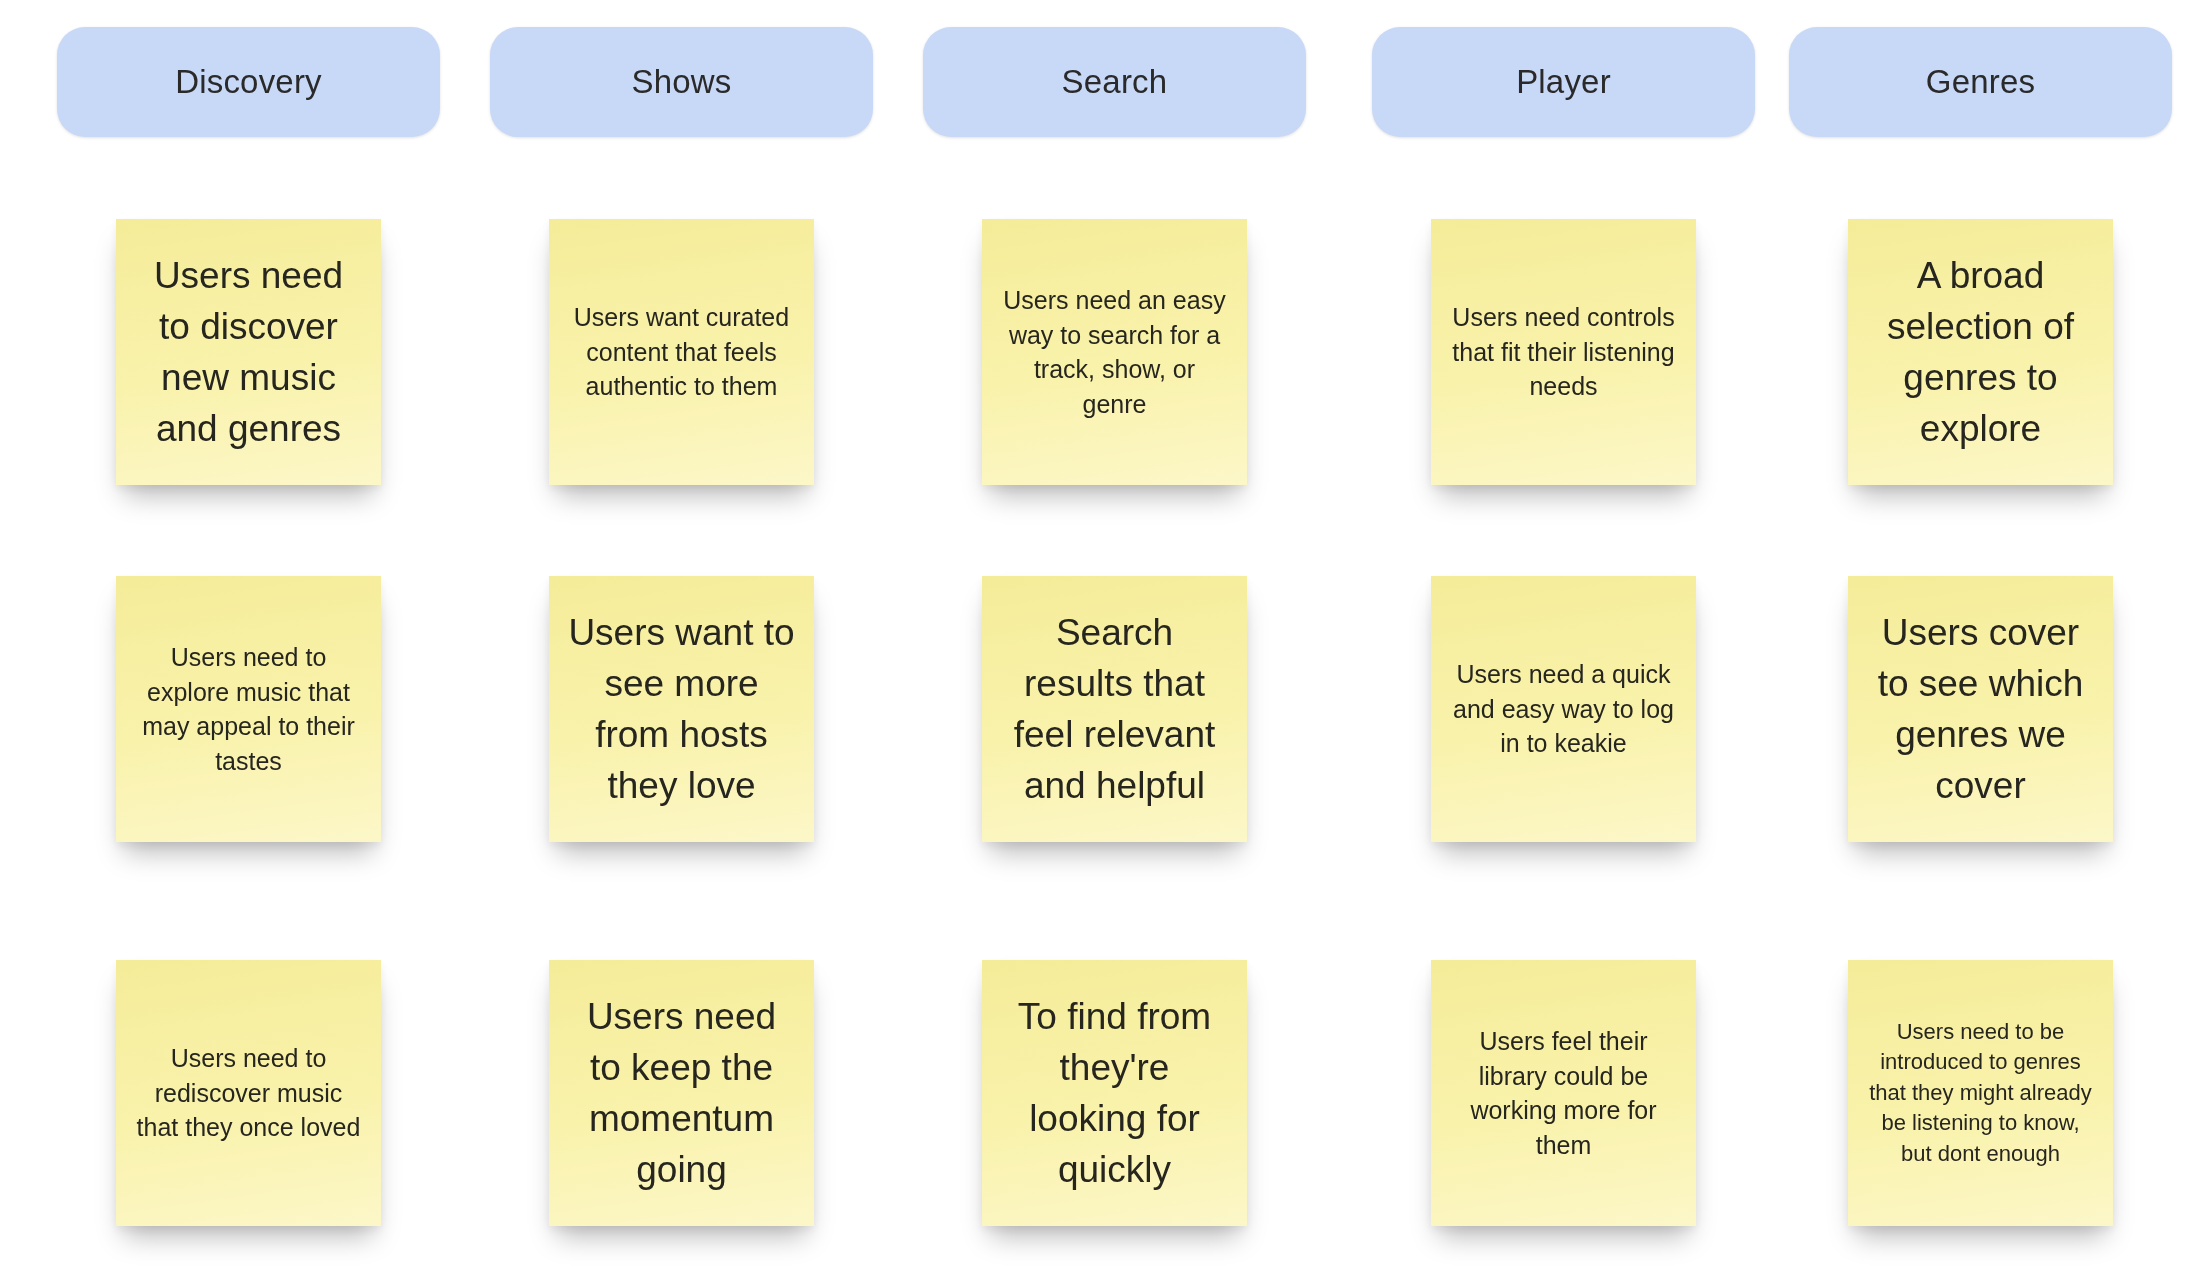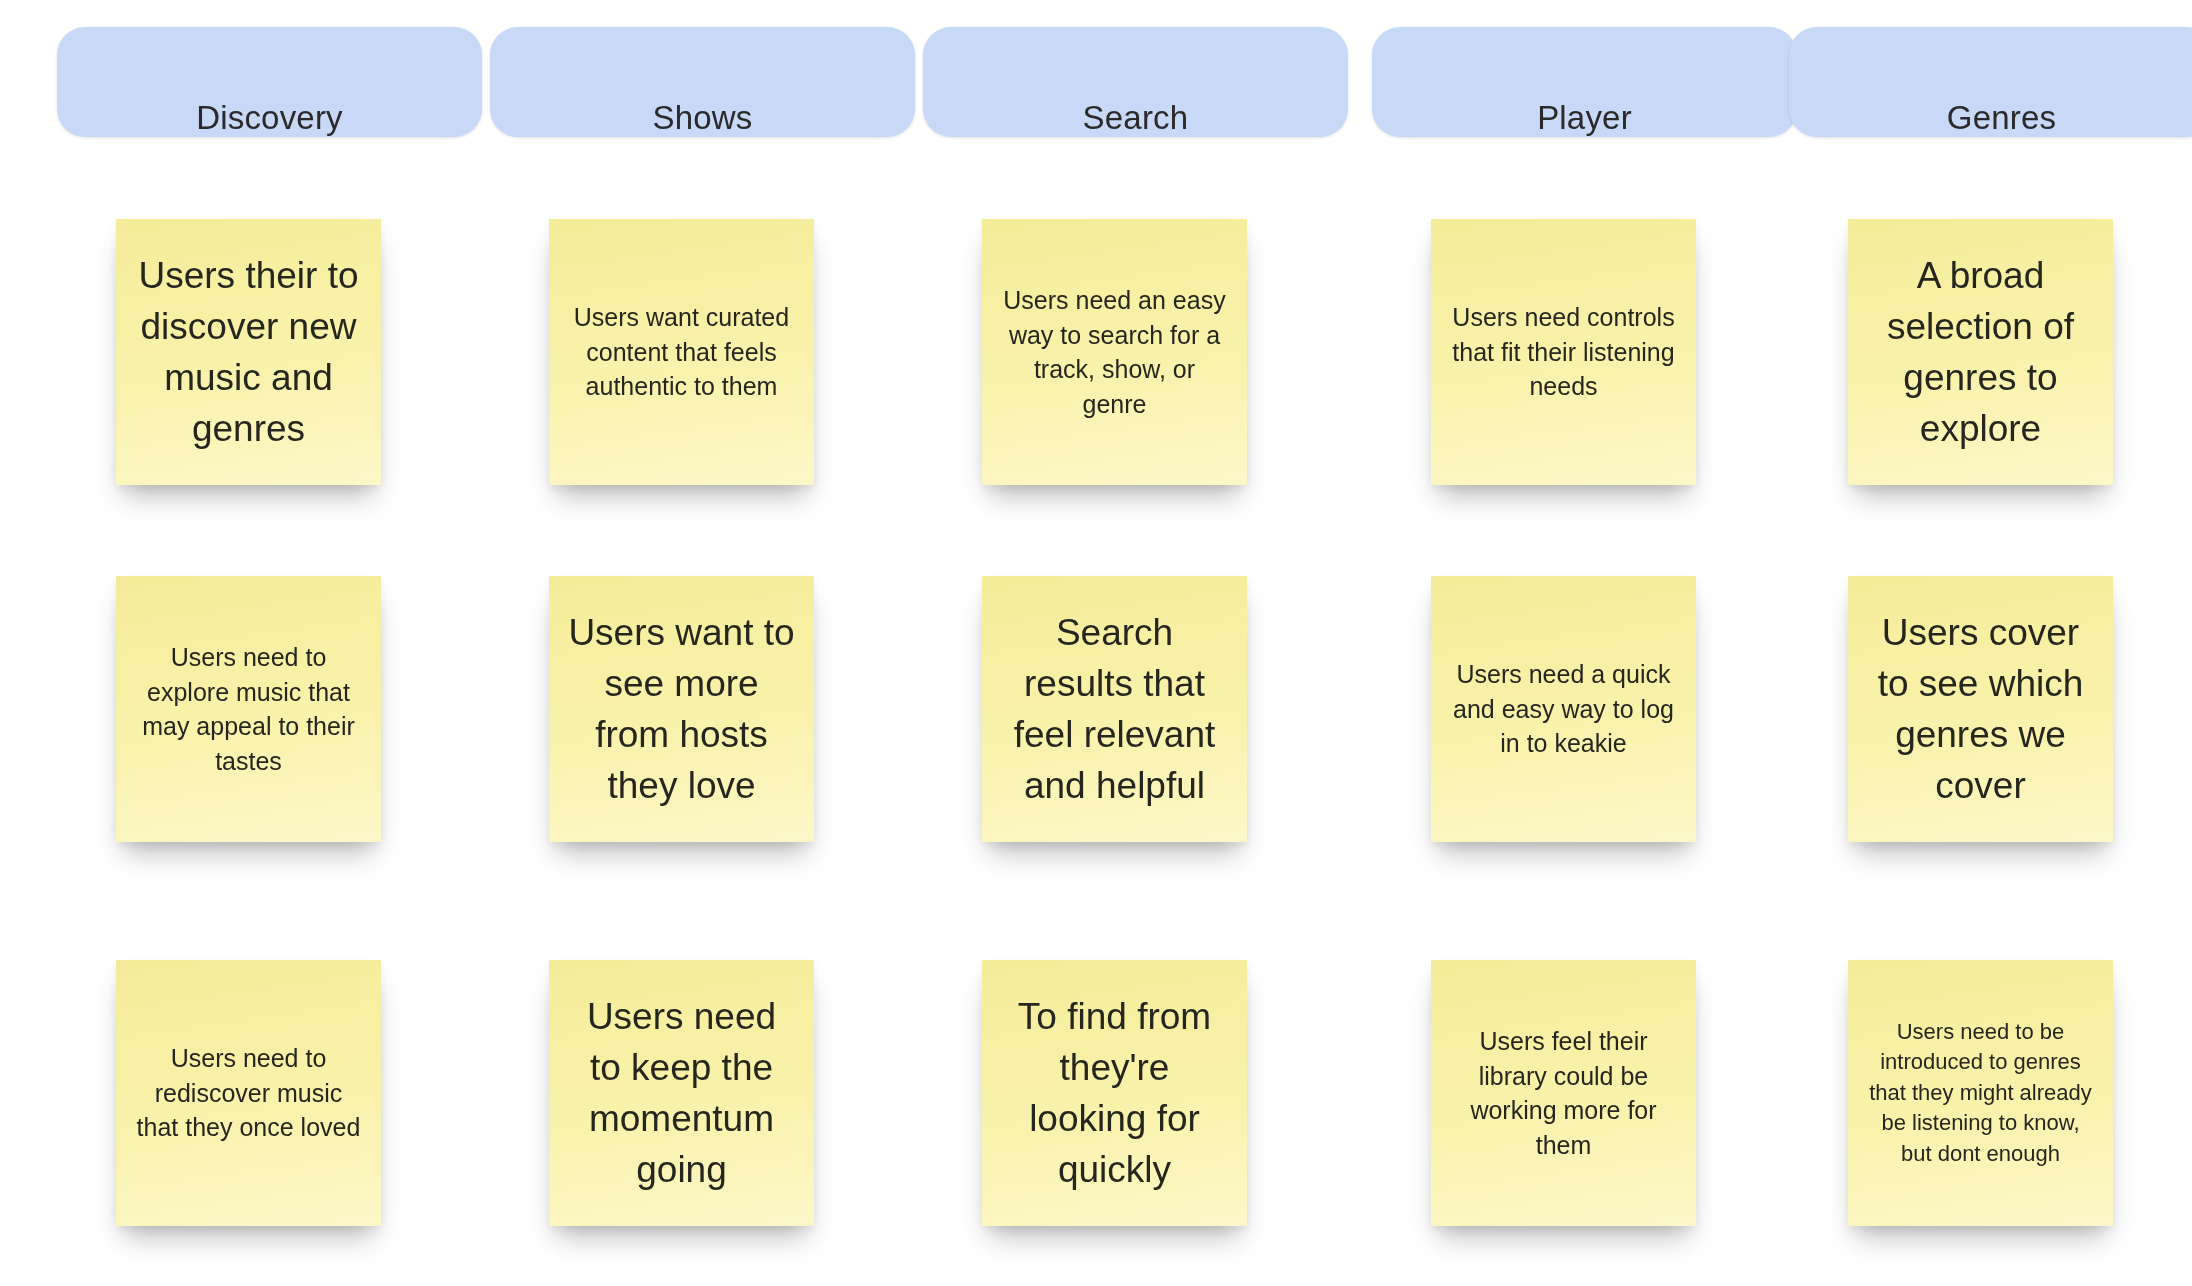--- a/index.html
+++ b/index.html
@@ -18,27 +18,27 @@
   .column {
     position: absolute;
     top: 0;
     width: 383px;
     height: 1286px;
   }
   .header-pill {
     position: absolute;
     top: 27px;
     left: 0;
-    width: 425px;
+    width: 383px;
     height: 110px;
     border-radius: 28px;
     background: var(--header-bg, #c8d8f7);
     box-shadow: 0 1px 3px rgba(0,0,0,0.12);
     display: flex;
-    align-items: flex-end;
+    align-items: center;
     justify-content: center;
   }
   .header-label {
     font-size: 33px;
     color: var(--header-text, #2a2a2a);
     letter-spacing: 0.2px;
   }
   .note {
     position: absolute;
     left: 59px;
@@ -69,21 +69,21 @@
 </head>
 <body>
 
 <div class="board" id="board">
 
 <section class="column" style="left: 57px;">
       <div class="header-pill">
         <span class="header-label">Discovery</span>
       </div>
     <div class="note row-0 size-xl">
-      <span class="note-text">Users their to discover new music and genres</span>
+      <span class="note-text">Users need to discover new music and genres</span>
     </div>
       <div class="note row-1 size-md">
       <span class="note-text">Users need to explore music that may appeal to their tastes</span>
     </div>
       <div class="note row-2 size-md">
       <span class="note-text">Users need to rediscover music that they once loved</span>
     </div>
     </section>
     <section class="column" style="left: 490px;">
       <div class="header-pill">

